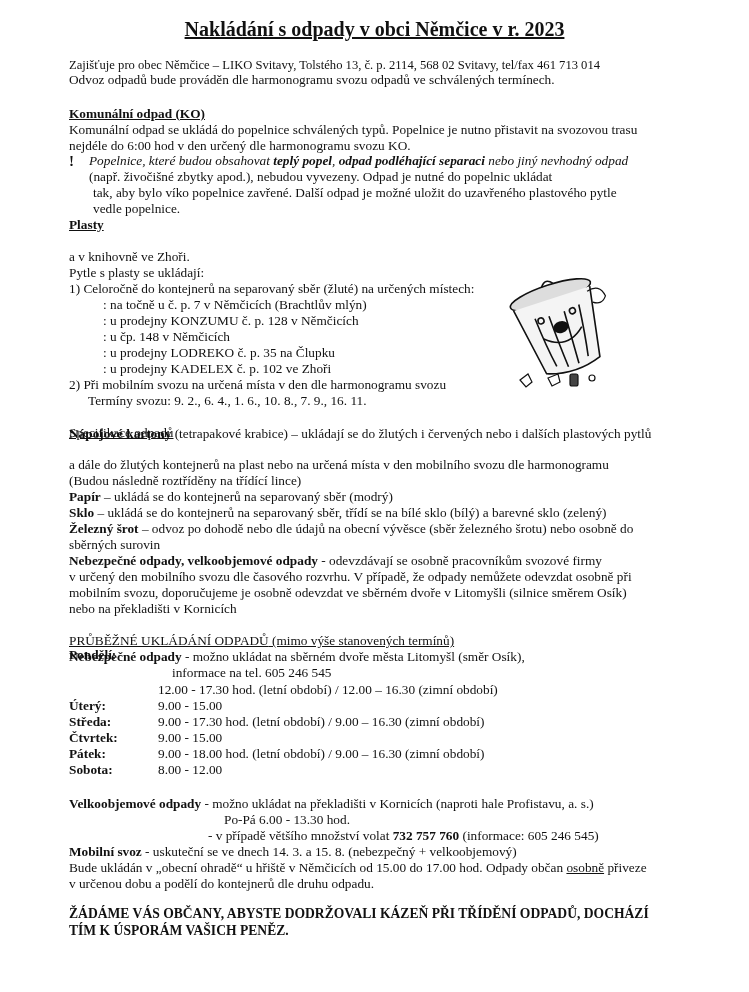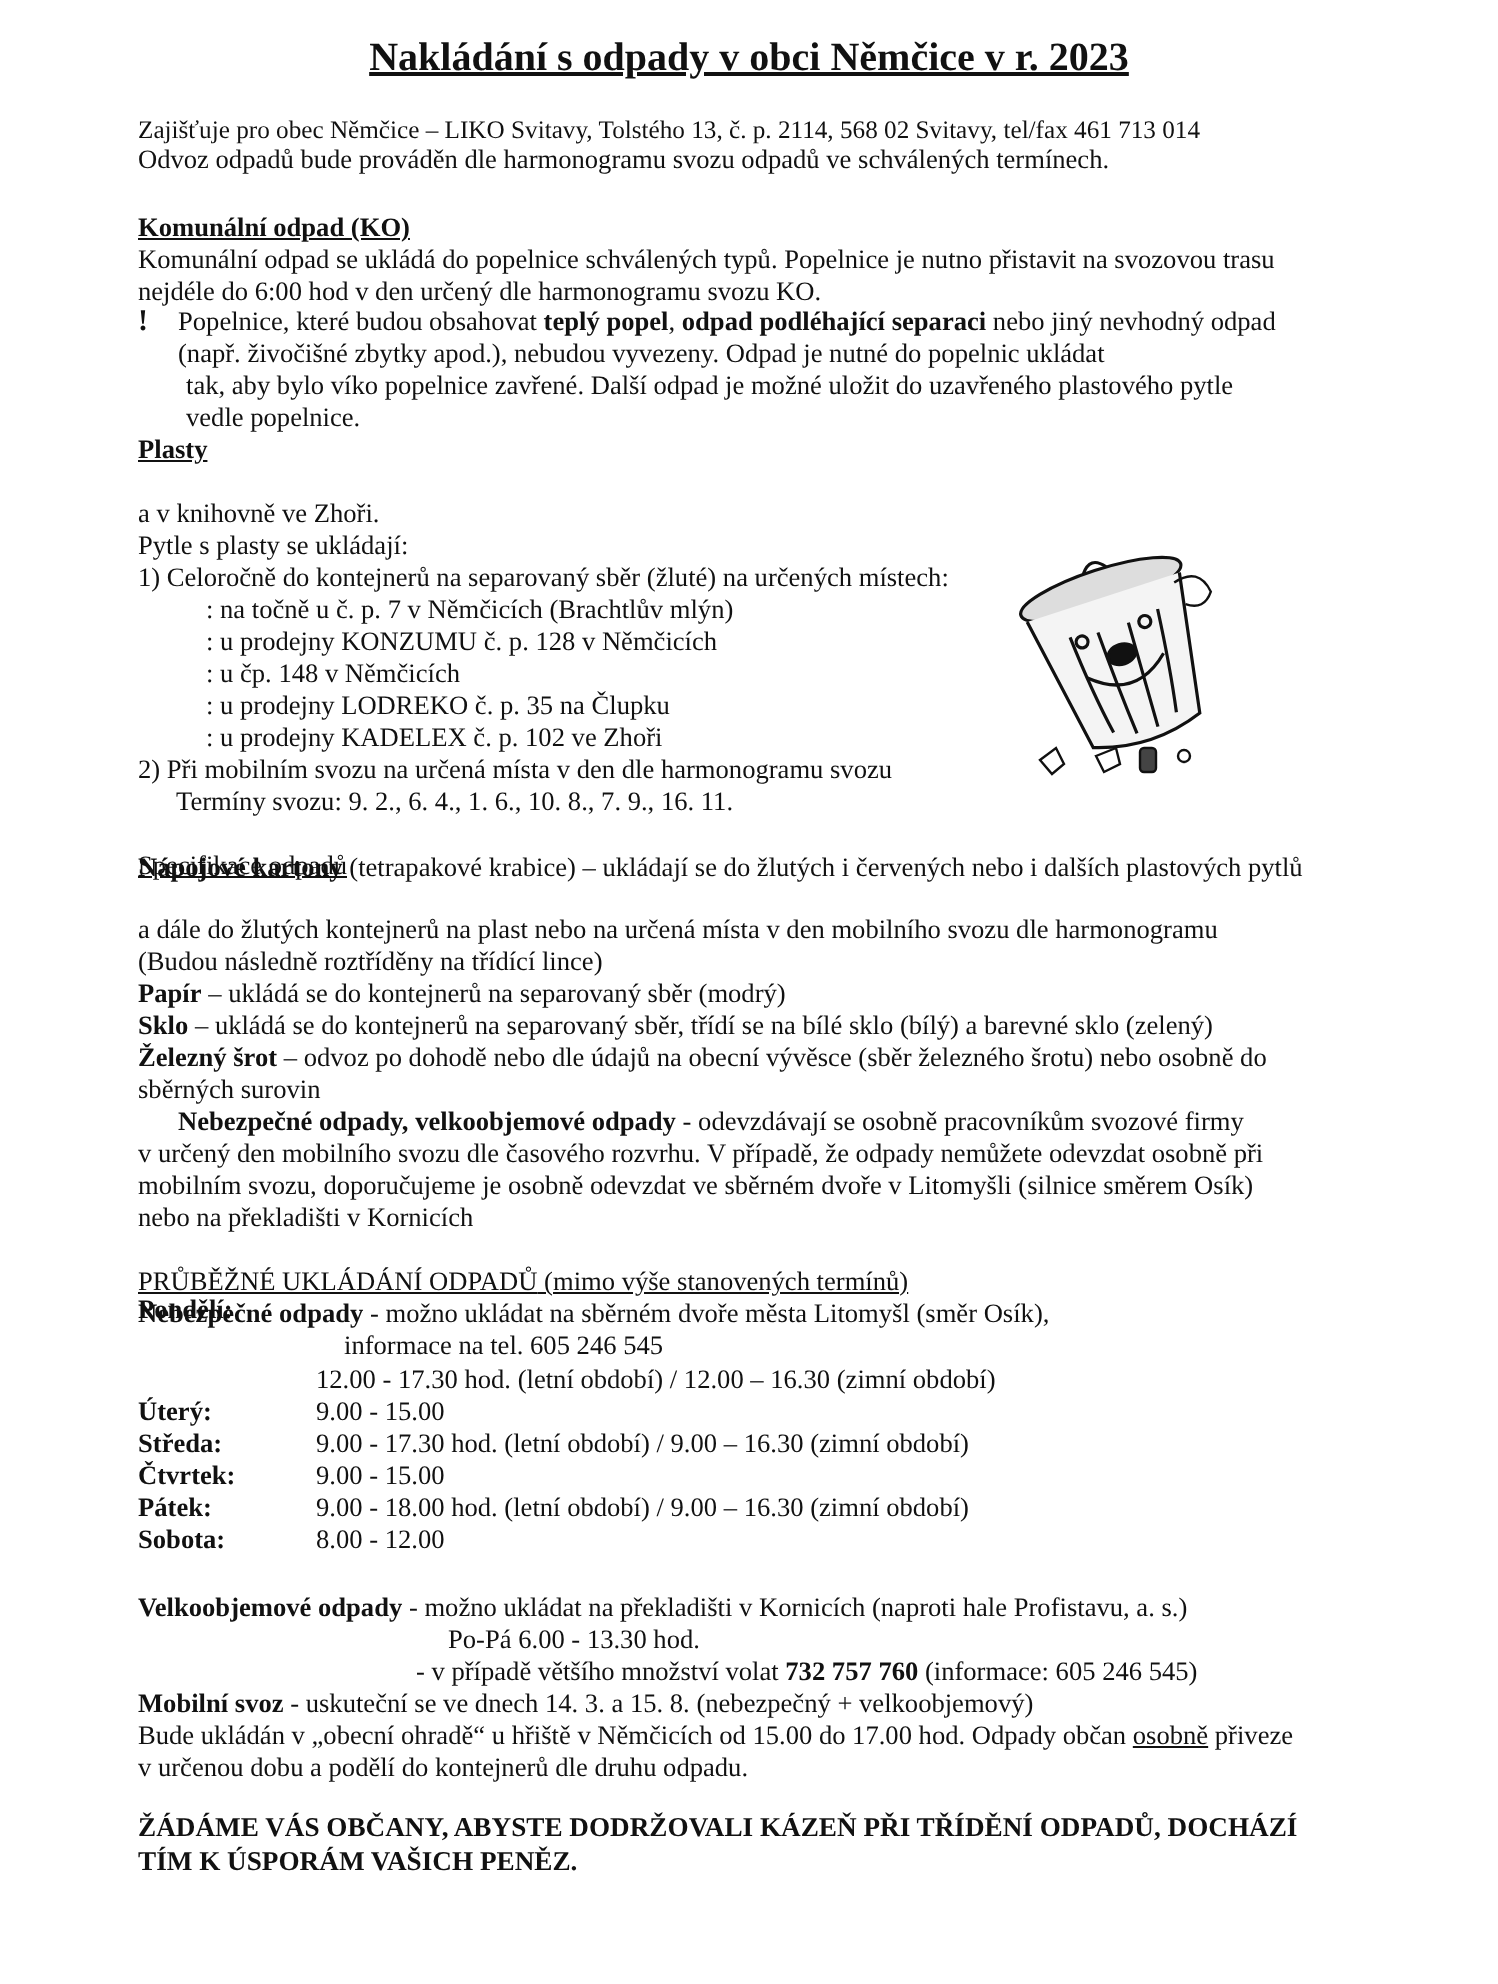--- a/index.html
+++ b/index.html
@@ -24,21 +24,21 @@
 
   <h1>Nakládání s odpady v obci Němčice v r. 2023</h1>
 
   <div class="ln" style="top:57px;font-size:12.6px;">Zajišťuje pro obec Němčice – LIKO Svitavy, Tolstého 13, č. p. 2114, 568 02 Svitavy, tel/fax 461 713 014</div>
   <div class="ln" style="top:72px;">Odvoz odpadů bude prováděn dle harmonogramu svozu odpadů ve schválených termínech.</div>
 
   <div class="ln b u" style="top:106px;">Komunální odpad (KO)</div>
   <div class="ln" style="top:122px;">Komunální odpad se ukládá do popelnice schválených typů. Popelnice je nutno přistavit na svozovou trasu</div>
   <div class="ln" style="top:138px;">nejdéle do 6:00 hod v den určený dle harmonogramu svozu KO.</div>
   <div class="excl" style="top:153px;">!</div>
-  <div class="ln" style="top:153px;left:89px;">
+  <div class="ln" style="top:153px;left:89px;font-style:italic;">
     <span>Popelnice, které budou obsahovat </span><b>teplý popel</b><span>, </span><b>odpad podléhající separaci</b><span> nebo jiný nevhodný odpad</span>
   </div>
   <div class="ln" style="top:169px;left:89px;">(např. živočišné zbytky apod.), nebudou vyvezeny. Odpad je nutné do popelnic ukládat</div>
   <div class="ln" style="top:185px;left:93px;">tak, aby bylo víko popelnice zavřené. Další odpad je možné uložit do uzavřeného plastového pytle</div>
   <div class="ln" style="top:201px;left:93px;">vedle popelnice.</div>
 
   <div class="ln b u" style="top:217px;">Plasty</div>
   <div class="ln" style="top:249px;">a v knihovně ve Zhoři.</div>
   <div class="ln" style="top:265px;">Pytle s plasty se ukládají:</div>
   <div class="ln" style="top:281px;">1) Celoročně do kontejnerů na separovaný sběr (žluté) na určených místech:</div>
@@ -71,21 +71,21 @@
   </svg>
 
   <div class="ln u" style="top:425px;">Specifikace odpadů</div>
   <div class="ln" style="top:426px;"><b>Nápojové kartony</b><span> (tetrapakové krabice) – ukládají se do žlutých i červených nebo i dalších plastových pytlů</span></div>
   <div class="ln" style="top:457px;">a dále do žlutých kontejnerů na plast nebo na určená místa v den mobilního svozu dle harmonogramu</div>
   <div class="ln" style="top:473px;">(Budou následně roztříděny na třídící lince)</div>
   <div class="ln" style="top:489px;"><b>Papír</b><span> – ukládá se do kontejnerů na separovaný sběr (modrý)</span></div>
   <div class="ln" style="top:505px;"><b>Sklo</b><span> – ukládá se do kontejnerů na separovaný sběr, třídí se na bílé sklo (bílý) a barevné sklo (zelený)</span></div>
   <div class="ln" style="top:521px;"><b>Železný šrot</b><span> – odvoz po dohodě nebo dle údajů na obecní vývěsce (sběr železného šrotu) nebo osobně do</span></div>
   <div class="ln" style="top:537px;">sběrných surovin</div>
-  <div class="ln" style="top:553px;margin-left:20px;"><b>Nebezpečné odpady, velkoobjemové odpady</b><span> - odevzdávají se osobně pracovníkům svozové firmy</span></div>
+  <div class="ln" style="top:553px;"><b>Nebezpečné odpady, velkoobjemové odpady</b><span> - odevzdávají se osobně pracovníkům svozové firmy</span></div>
   <div class="ln" style="top:569px;">v určený den mobilního svozu dle časového rozvrhu. V případě, že odpady nemůžete odevzdat osobně při</div>
   <div class="ln" style="top:585px;">mobilním svozu, doporučujeme je osobně odevzdat ve sběrném dvoře v Litomyšli (silnice směrem Osík)</div>
   <div class="ln" style="top:601px;">nebo na překladišti v Kornicích</div>
 
   <div class="ln" style="top:649px;"><b>Nebezpečné odpady</b><span> - možno ukládat na sběrném dvoře města Litomyšl (směr Osík),</span></div>
   <div class="ln" style="top:633px;"><span class="u">PRŮBĚŽNÉ UKLÁDÁNÍ ODPADŮ</span><span class="u"> (mimo výše stanovených termínů)</span></div>
   <div class="ln" style="top:665px;left:172px;">informace na tel. 605 246 545</div>
 
   <div>
     <div class="day" style="top:647px;">Pondělí:</div>

